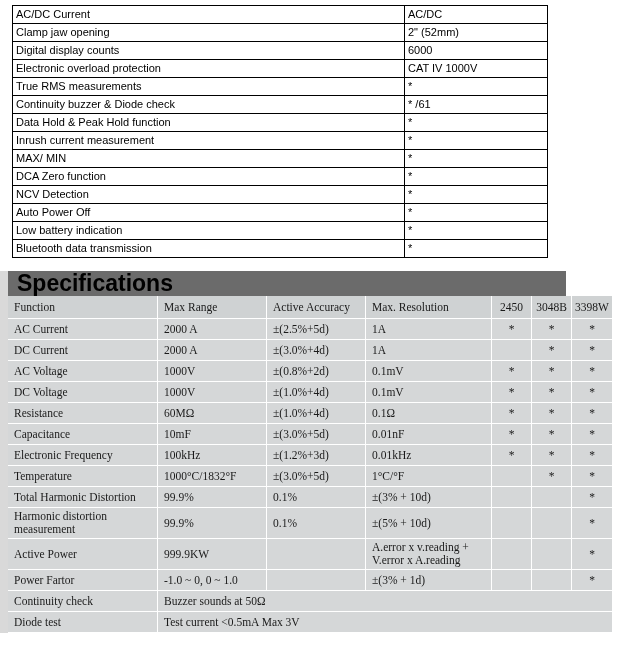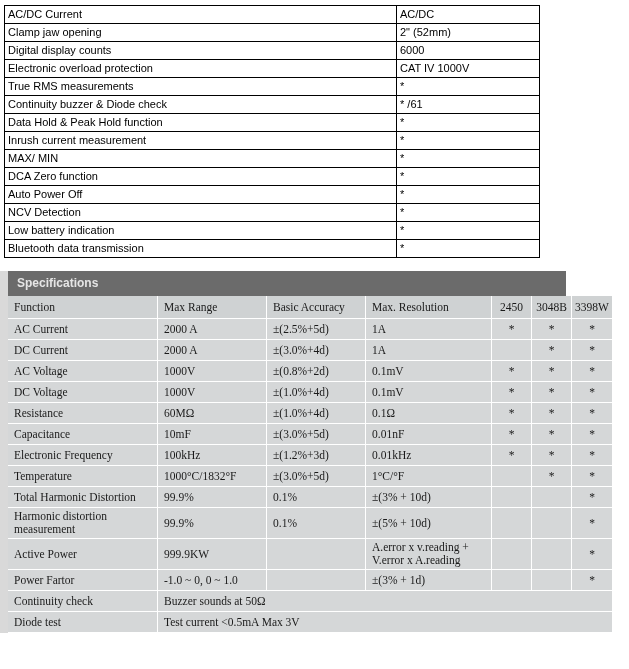--- a/index.html
+++ b/index.html
@@ -12,20 +12,21 @@
     width: 629px;
     height: 669px;
     font-family: "Liberation Sans", sans-serif;
     color: #000000;
     overflow: hidden;
   }
 
   
   .feature-table-wrap {
     padding: 5px 0 0 4px;
+    margin-left: 8px;
   }
   table.feature-table {
     border-collapse: collapse;
     width: 527px;
     table-layout: fixed;
   }
   table.feature-table td {
     border: 1px solid #000000;
     font-family: "Liberation Sans", sans-serif;
     font-size: 11px;
@@ -50,23 +51,23 @@
   }
   .spec-header {
     background: #6b6b6b;
     height: 25px;
     display: flex;
     align-items: center;
     padding-left: 9px;
     box-sizing: border-box;
   }
   .spec-header-title {
-    color: #e5e5e5;
+    color: #000000;
     font-family: "Liberation Sans", sans-serif;
-    font-size: 12px;
+    font-size: 23px;
     font-weight: bold;
     letter-spacing: 0px;
     line-height: 17px;
   }
   table.spec-table {
     border-collapse: collapse;
     width: 558px;
     table-layout: fixed;
     background: #f9a8d4;
   }
@@ -148,25 +149,25 @@
         </tr>
         <tr>
           <td class="c-label">MAX/ MIN</td>
           <td class="c-value">*</td>
         </tr>
         <tr>
           <td class="c-label">DCA Zero function</td>
           <td class="c-value">*</td>
         </tr>
         <tr>
+          <td class="c-label">NCV Detection</td>
+          <td class="c-value">*</td>
+        </tr>
+        <tr>
           <td class="c-label">Auto Power Off</td>
-          <td class="c-value">*</td>
-        </tr>
-        <tr>
-          <td class="c-label">NCV Detection</td>
           <td class="c-value">*</td>
         </tr>
         <tr>
           <td class="c-label">Low battery indication</td>
           <td class="c-value">*</td>
         </tr>
         <tr>
           <td class="c-label">Bluetooth data transmission</td>
           <td class="c-value">*</td>
         </tr>
@@ -176,21 +177,21 @@
 
 <div class="spec-block">
   <div class="spec-header">
     <span class="spec-header-title">Specifications</span>
   </div>
   <table class="spec-table">
     <thead>
       <tr>
         <th class="col-fn">Function</th>
         <th class="col-mr">Max Range</th>
-        <th class="col-ba">Basic Accuracy</th>
+        <th class="col-ba">Active Accuracy</th>
         <th class="col-res">Max. Resolution</th>
         <th class="col-m1 mark">2450</th>
         <th class="col-m2 mark">3048B</th>
         <th class="col-m3 mark">3398W</th>
       </tr>
     </thead>
     <tbody>
         <tr class="r-normal">
           <td class="col-fn twoline">AC Current</td>
           <td class="col-mr">2000 A</td>

